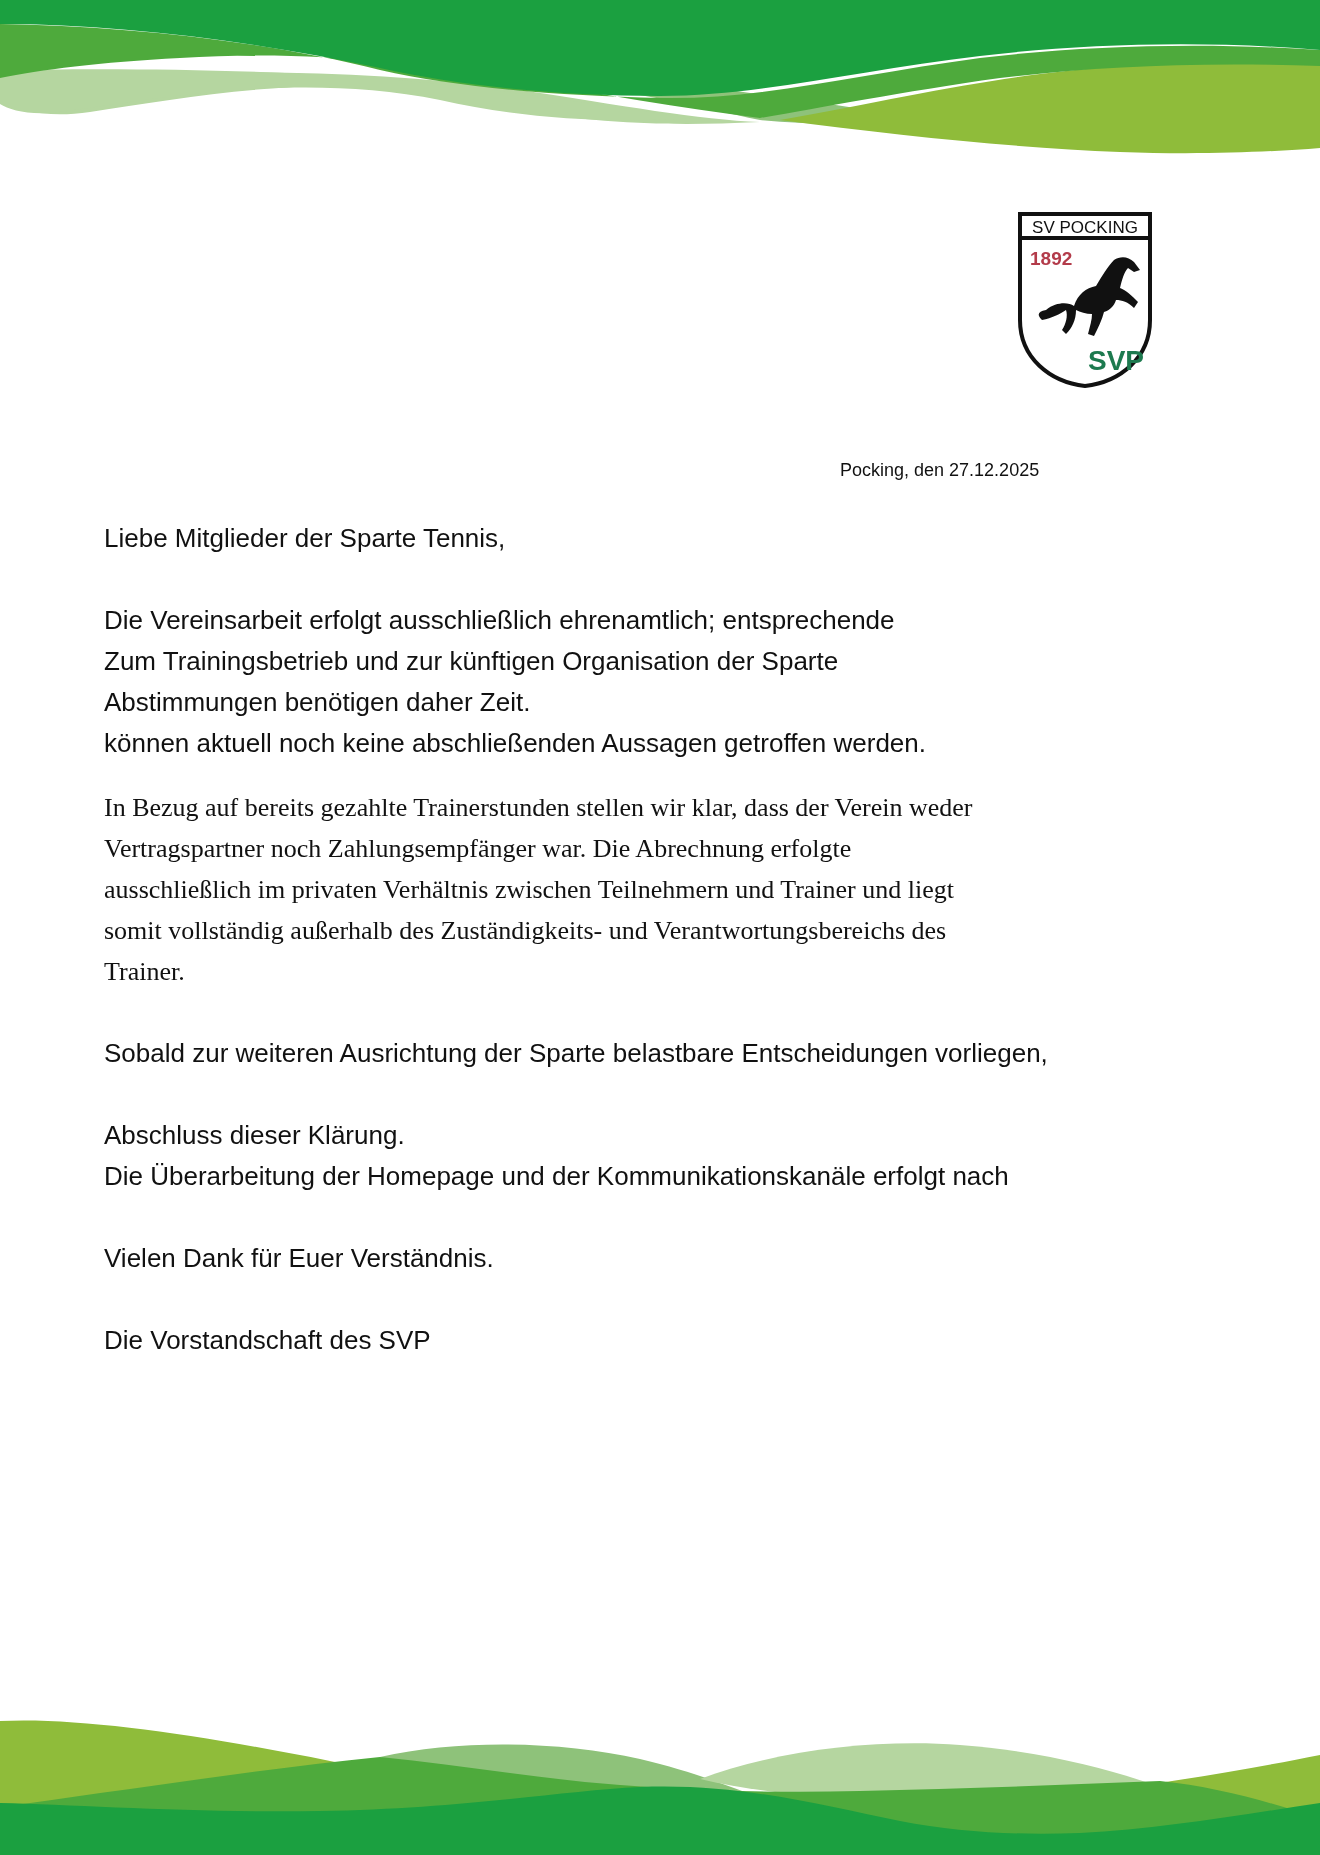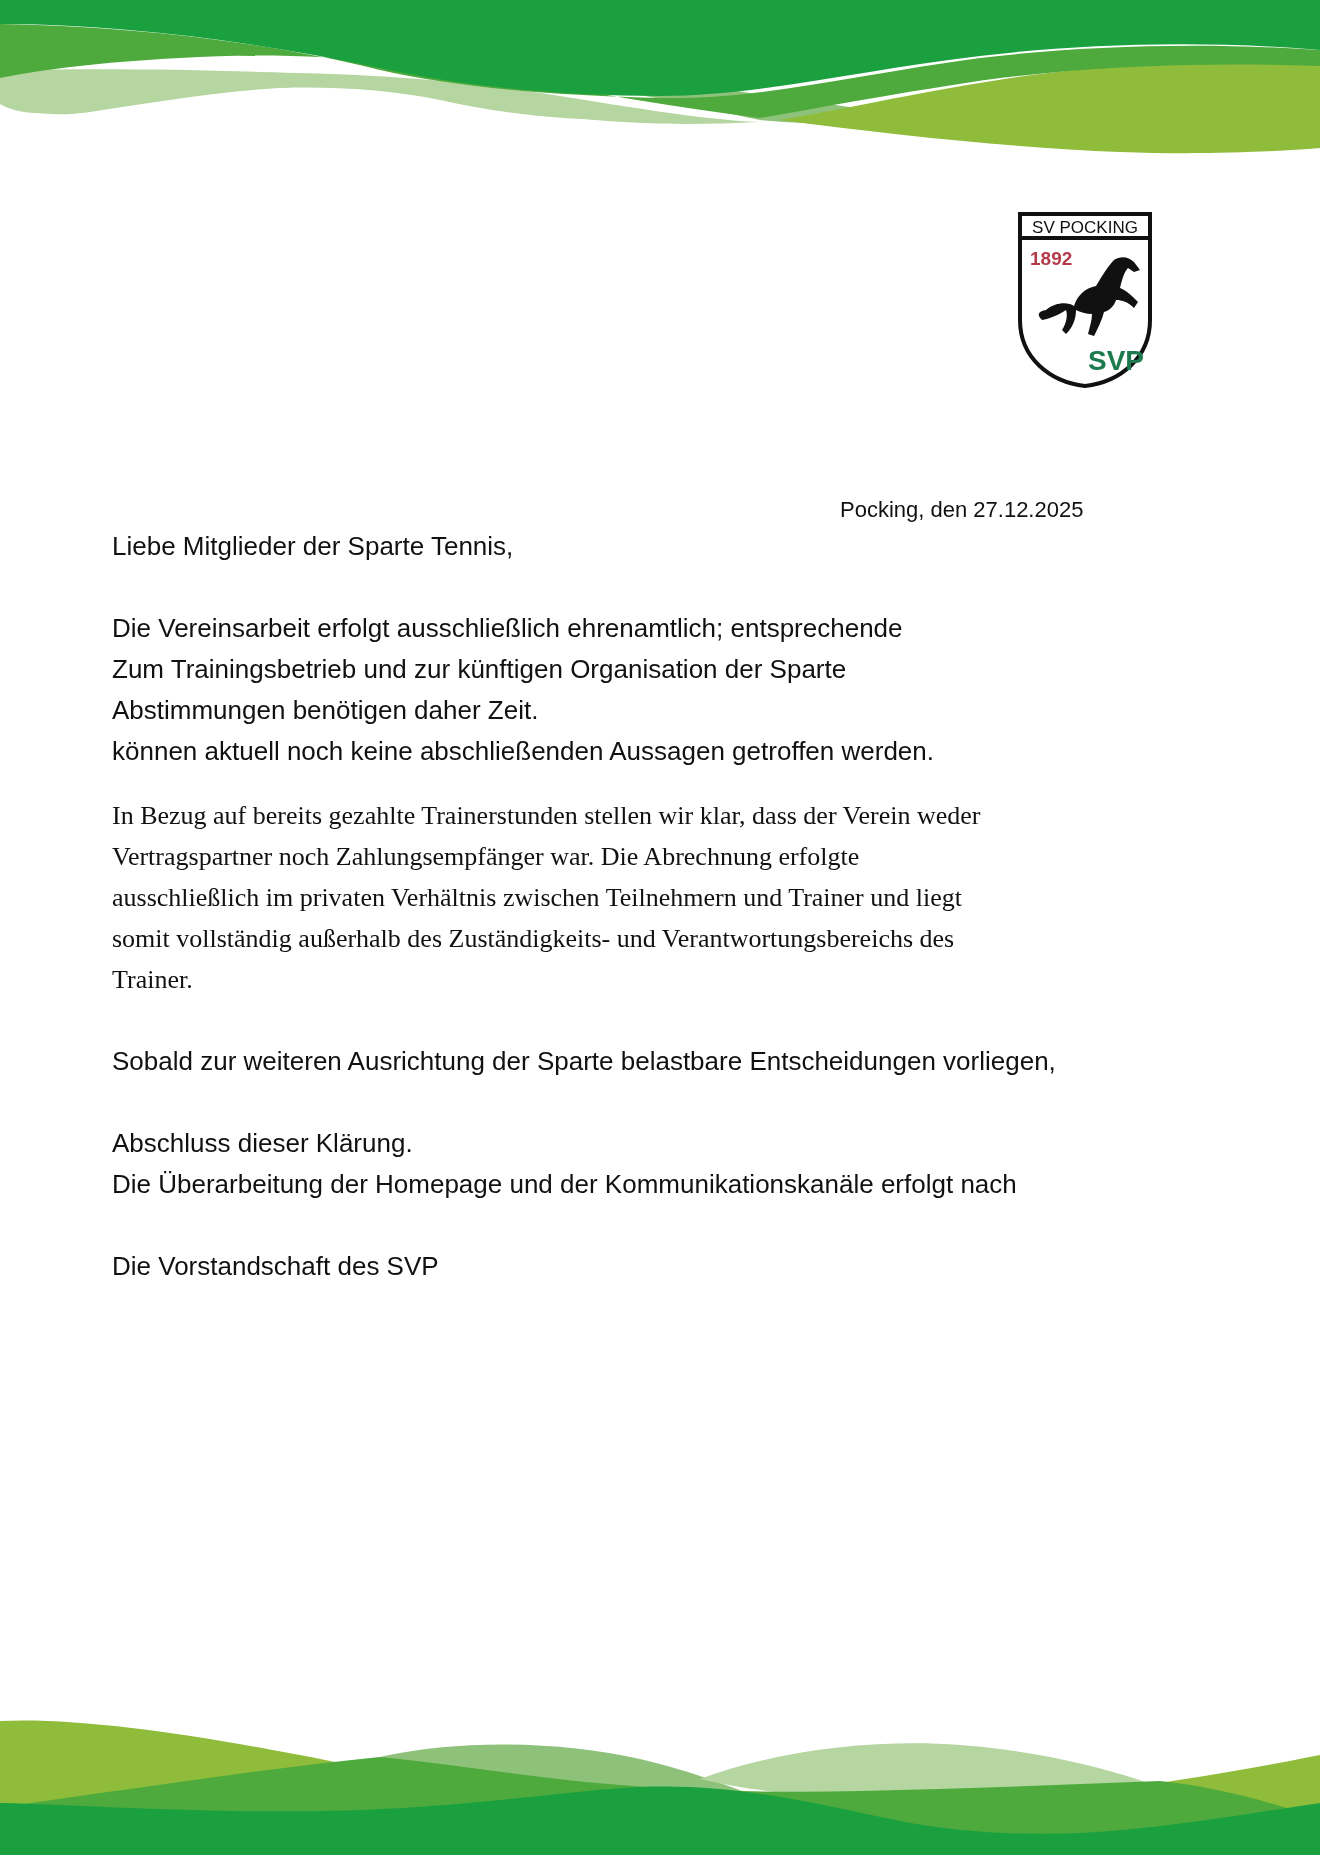--- a/index.html
+++ b/index.html
@@ -2,23 +2,23 @@
 <html><head>
 <meta charset="utf-8">
 <style>
   html, body { margin: 0; padding: 0; background: #ffffff; }
   body { width: 1320px; height: 1855px; position: relative; overflow: hidden;
          font-family: "Liberation Sans", "DejaVu Sans", sans-serif; color: #111; }
   .wave { position: absolute; left: 0; width: 1320px; }
   .wave-top { top: 0; height: 170px; }
   .wave-bottom { bottom: 0; height: 160px; }
   .logo { position: absolute; left: 1016px; top: 210px; width: 138px; height: 180px; }
-  .date { position: absolute; left: 840px; top: 492px; font-size: 22px; line-height: 36px; white-space: nowrap; }
+  .date { position: absolute; left: 840px; top: 452px; font-size: 18px; line-height: 36px; white-space: nowrap; }
   .body-text { position: absolute; left: 96px; top: 510px; width: 1150px; font-size: 26px; line-height: 41px; }
-  .body-text p { margin: 16px; }
+  .body-text p { margin: 8px; }
   .salutation { margin-bottom: 41px !important; }
   .para-a { margin-bottom: 23px !important; }
   .para-b { margin-bottom: 41px !important; font-family: Liberation Serif, serif; }
   .para-c { margin-bottom: 41px !important; }
   .para-d { margin-bottom: 41px !important; }
   .para-e { margin-bottom: 41px !important; }
   .line { display: block; white-space: nowrap; }
 </style>
 </head>
 <body>
@@ -66,20 +66,21 @@
     <span class="line">somit vollständig außerhalb des Zuständigkeits- und Verantwortungsbereichs des</span>
     <span class="line">Trainer.</span>
   </p>
   <p class="para-c">
     <span class="line">Sobald zur weiteren Ausrichtung der Sparte belastbare Entscheidungen vorliegen,</span>
   </p>
   <p class="para-d">
     <span class="line">Abschluss dieser Klärung.</span>
     <span class="line">Die Überarbeitung der Homepage und der Kommunikationskanäle erfolgt nach</span>
   </p>
+  <p class="para-e">Vielen Dank für Euer Verständnis.</p>
   <p>Die Vorstandschaft des SVP</p>
 </div>
 
 <svg class="wave wave-bottom" viewBox="0 0 1320 160" preserveAspectRatio="none">
 
   <path d="M0,26 C80,22 200,40 330,66 C420,84 520,100 600,110 L0,110 Z" fill="#8fbc3a"></path>
 
   <path d="M380,62 C460,44 560,46 640,64 C700,78 740,96 780,110 L500,110 C460,96 420,80 380,62 Z" fill="#8ec27a"></path>
 
   <path d="M700,84 C780,54 880,44 960,50 C1040,56 1110,74 1160,92 L900,106 C830,104 760,98 700,84 Z" fill="#b5d6a0"></path>

